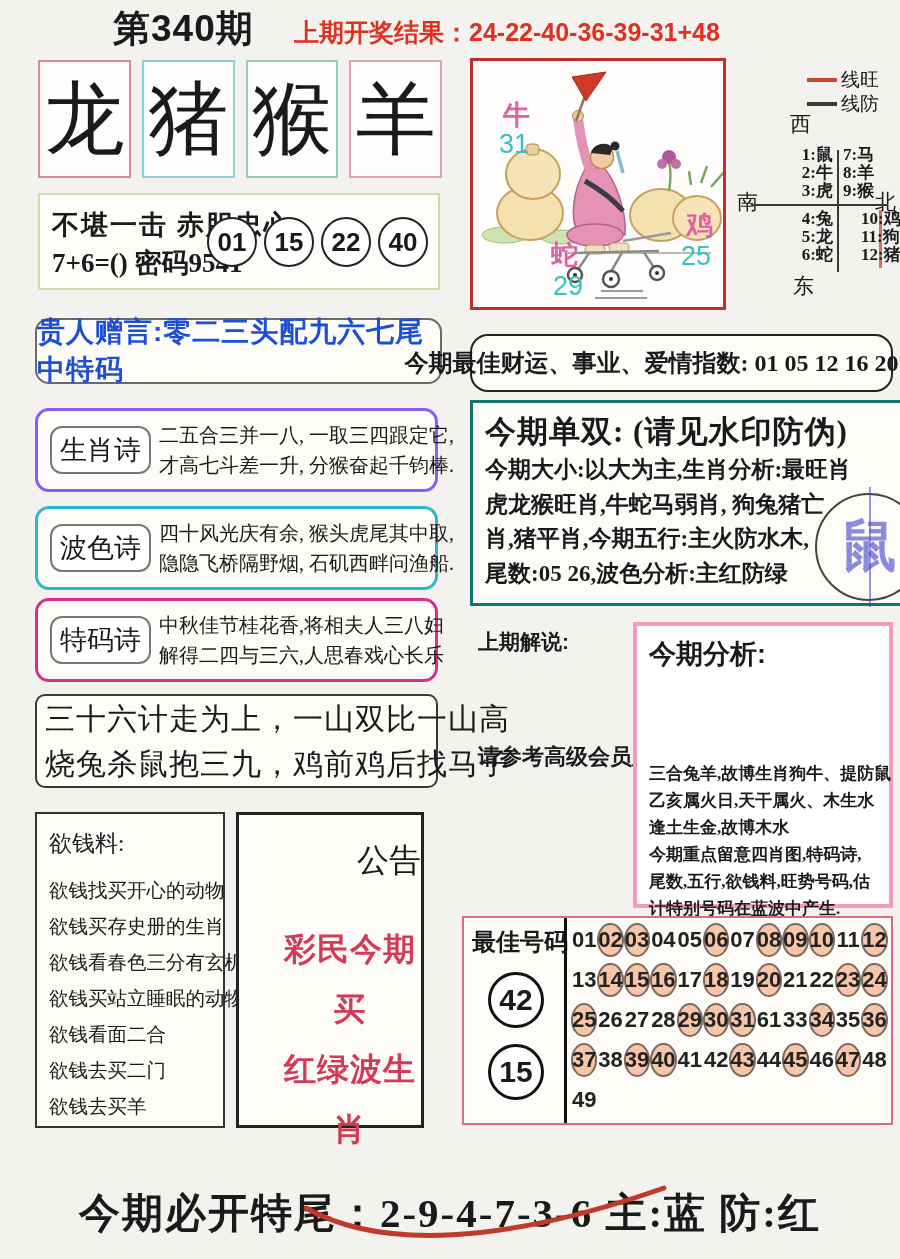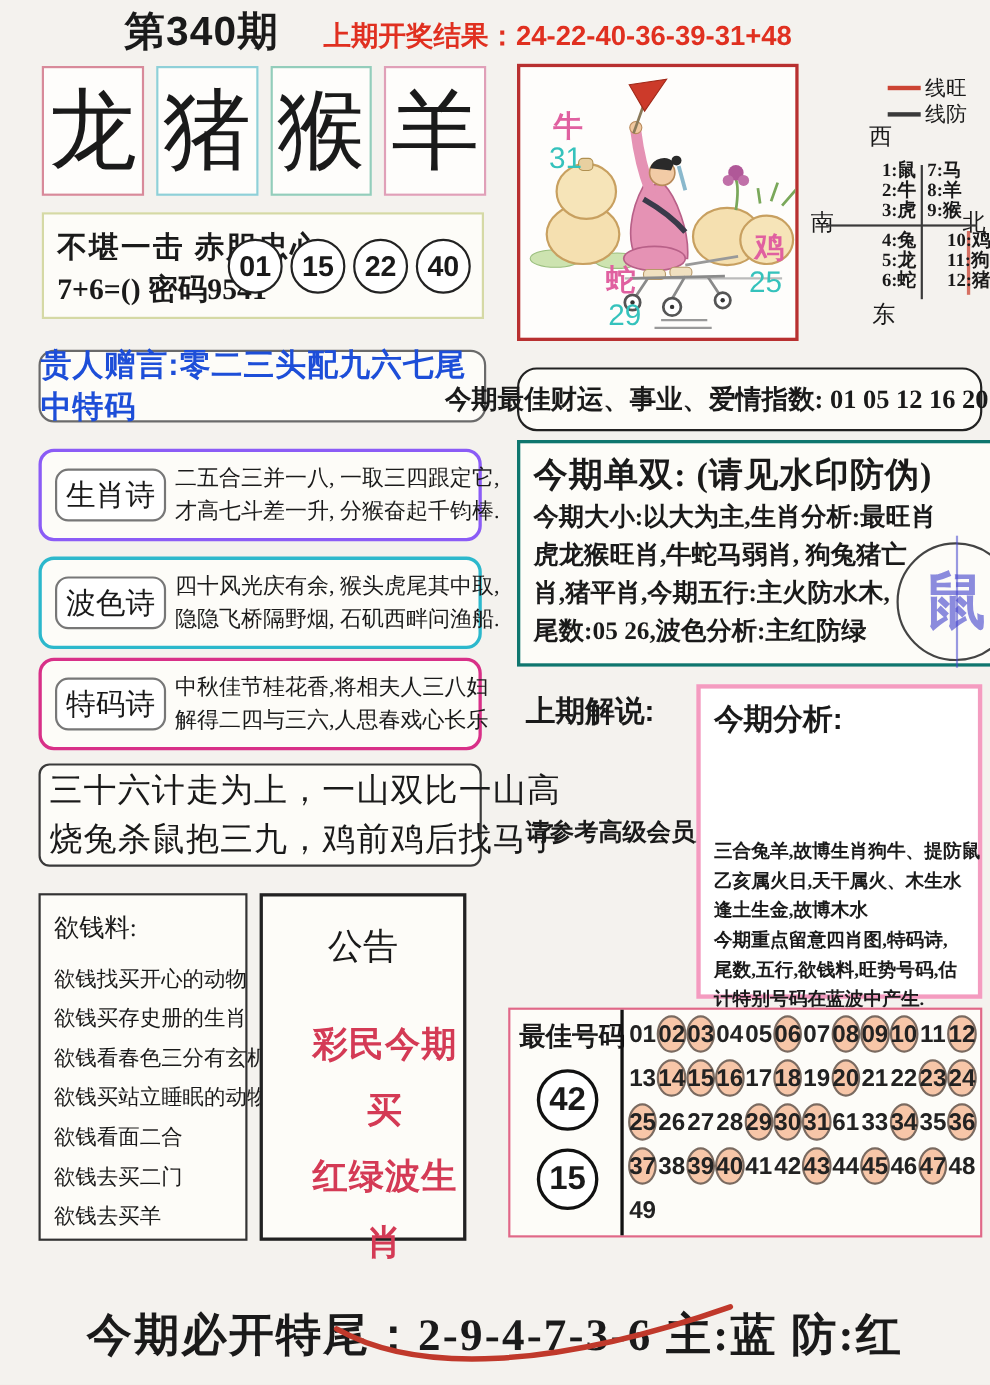--- a/index.html
+++ b/index.html
@@ -42,21 +42,21 @@
         background:#fdfcf8;display:flex;flex-direction:column;justify-content:center;padding-left:8px;box-sizing:border-box;}
   .ji-line{font-size:30px;line-height:45px;letter-spacing:1px;white-space:nowrap;}
   
   #yuqian-box{left:35px;top:812px;width:190px;height:316px;border:2px solid #333;background:#fdfcf8;
         padding:14px 0 0 12px;box-sizing:border-box;}
   #yuqian-title{font-size:23px;margin-bottom:14px;}
   .yuqian-line{font-size:19.5px;line-height:36px;white-space:nowrap;}
   
   #gonggao-box{left:236px;top:812px;width:188px;height:316px;border:3px solid #222;background:#fdfcf8;
         text-align:center;box-sizing:border-box;}
-  #gonggao-title{font-size:32px;margin-top:24px;}
+  #gonggao-title{font-size:32px;margin-top:24px;text-align:right;}
   .gonggao-line{font-size:32px;font-weight:bold;color:#d43a55;line-height:60px;letter-spacing:1px;padding-left:40px;}
   #gonggao-lines{margin-top:36px;}
   
   #illu-box{left:470px;top:58px;width:256px;height:252px;border:3px solid #b83030;background:#fefdfb;box-sizing:border-box;}
   .illu-zodiac{font-size:27px;color:#e060a0;font-weight:bold;}
   .illu-num{font-size:27px;color:#35c2bc;font-family:"Liberation Sans","DejaVu Sans",sans-serif;}
   
   #compass{left:733px;top:60px;width:165px;height:252px;}
   .legend-row{display:flex;align-items:center;gap:4px;height:24px;}
   #legend{left:74px;top:8px;}
@@ -72,21 +72,21 @@
   
   #danshuang-box{left:470px;top:400px;width:470px;height:206px;border:3px solid #0f766e;background:#fdfcf8;
         padding:8px 12px;box-sizing:border-box;}
   #danshuang-title{font-size:31px;font-weight:bold;letter-spacing:1px;}
   .ds-line{font-size:23px;font-weight:bold;line-height:34.5px;white-space:nowrap;}
   #watermark{right:14px;bottom:2px;width:104px;height:104px;border:2px solid #444;border-radius:50%;
         display:flex;align-items:center;justify-content:center;background:rgba(255,255,255,.0);}
   #watermark-char{font-size:56px;color:rgba(70,70,205,.62);font-weight:bold;}
   #watermark-line{left:50%;top:-8px;width:2px;height:120px;background:rgba(70,70,205,.55);}
   
-  #shangqi-title{left:478px;top:628px;font-size:27px;font-weight:bold;
+  #shangqi-title{left:478px;top:628px;font-size:21px;font-weight:bold;
         font-family:"Liberation Sans","DejaVu Sans",sans-serif;}
   #shangqi-note{left:478px;top:742px;font-size:22px;font-weight:bold;
         font-family:"Liberation Sans","DejaVu Sans",sans-serif;}
   #analysis-box{left:633px;top:622px;width:260px;height:286px;border:4px solid #f49cc0;background:#fff;
         padding:10px 12px;box-sizing:border-box;}
   #analysis-title{font-size:27px;font-weight:bold;font-family:"Liberation Sans","DejaVu Sans",sans-serif;}
   #analysis-lines{margin-top:88px;}
   .an-line{font-size:17px;line-height:27px;white-space:nowrap;font-weight:bold;}
   
   #best-box{left:462px;top:916px;width:431px;height:209px;border:2px solid #e06888;background:#fdfcf8;box-sizing:border-box;}

